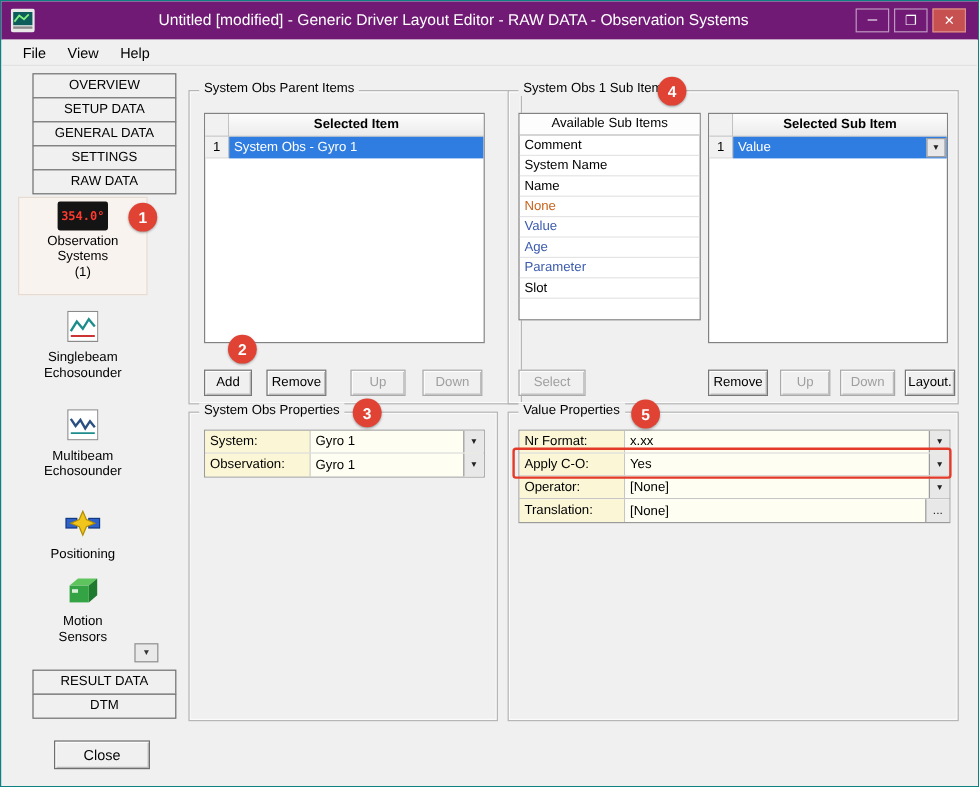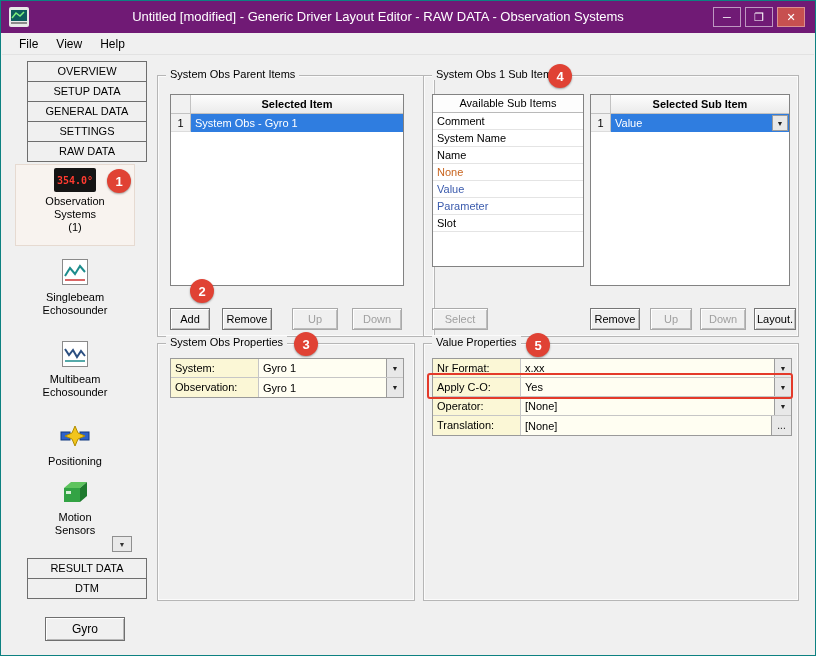--- a/index.html
+++ b/index.html
@@ -14,21 +14,21 @@
   .winbtns{position:absolute;right:10px;top:6px;display:flex;gap:4px;}
   .winbtn{width:28px;height:20px;display:flex;align-items:center;justify-content:center;color:#fff;font-size:11px;border:1px solid rgba(255,255,255,.55);background:transparent;cursor:default;}
   .winbtn.close{background:#c75050;border-color:#da9090;}
 
   
   .menubar{position:absolute;left:1px;top:32px;right:1px;height:22px;background:#f0f0f0;display:flex;align-items:center;padding-left:8px;border-bottom:1px solid #e2e2e2;}
   .menuitem{padding:18px 9px;font-size:12px;color:#000;}
 
   
   .navbtn{position:absolute;left:26px;width:120px;height:21px;line-height:19px;text-align:center;font-size:11px;border:1px solid #6e6e6e;background:#f0f0f0;color:#000;}
-  .device{position:absolute;left:14px;width:120px;display:flex;flex-direction:column;align-items:center;font-size:11px;line-height:13px;text-align:center;color:#000;padding-top:3px;}
+  .device{position:absolute;left:14px;width:108px;display:flex;flex-direction:column;align-items:center;font-size:11px;line-height:13px;text-align:center;color:#000;padding-top:3px;}
   .device.selected{background:#f8f3ef;border:1px solid #e6dad1;}
   .led{width:42px;height:24px;background:#141414;border-radius:2px;color:#ff3b30;font-family:"DejaVu Sans Mono",monospace;font-size:10px;font-weight:bold;display:flex;align-items:center;justify-content:center;margin-bottom:3px;}
   .dev-icon{margin-bottom:3px;}
   .scrollbtn{position:absolute;left:111px;top:535px;width:20px;height:16px;background:#e9e9e9;border:1px solid #8f8f8f;font-size:7px;display:flex;align-items:center;justify-content:center;color:#333;}
   .closebtn{position:absolute;left:44px;top:616px;width:80px;height:24px;background:#f0f0f0;border:1px solid #6f6f6f;box-shadow:inset 1px 1px 0 #ffffff,inset -1px -1px 0 #b8b8b8;font-size:12px;text-align:center;line-height:22px;}
 
   
   .groupbox{position:absolute;border:1px solid #b6b6b6;box-shadow:0 0 0 1px #fbfbfb inset;}
   .legend{position:absolute;top:-8px;left:8px;background:#f0f0f0;padding:0 4px;font-size:11px;color:#000;white-space:nowrap;}
 
@@ -154,21 +154,21 @@
     </span>
     <span>Motion</span>
     <span>Sensors</span>
   </div>
 
   <div class="scrollbtn">▼</div>
 
   <div class="navbtn" style="top:557px">RESULT DATA</div>
   <div class="navbtn" style="top:577px">DTM</div>
 
-  <div class="closebtn">Gyro</div>
+  <div class="closebtn">Close</div>
 
   <div class="groupbox" style="left:156px;top:74px;width:278px;height:262px">
     <span class="legend">System Obs Parent Items</span>
     <div class="datatable" style="left:12px;top:18px;width:234px;height:192px">
       <div class="trow">
         <div class="cell-corner"></div>
         <div class="cell-head">Selected Item</div>
       </div>
       <div class="trow">
         <div class="cell-num">1</div>
@@ -184,20 +184,21 @@
   <div class="groupbox" style="left:422px;top:74px;width:376px;height:262px">
     <span class="legend">System Obs 1 Sub Items</span>
 
     <div class="availlist" style="left:8px;top:18px;width:152px;height:173px">
       <div class="avail-head">Available Sub Items</div>
       <div class="avail-item c-black">Comment</div>
       <div class="avail-item c-black">System Name</div>
       <div class="avail-item c-black">Name</div>
       <div class="avail-item c-orange">None</div>
       <div class="avail-item c-blue">Value</div>
+      <div class="avail-item c-blue">Age</div>
       <div class="avail-item c-blue">Parameter</div>
       <div class="avail-item c-black">Slot</div>
     </div>
 
     <div class="datatable" style="left:166px;top:18px;width:200px;height:192px">
       <div class="trow">
         <div class="cell-corner"></div>
         <div class="cell-head">Selected Sub Item</div>
       </div>
       <div class="trow">

